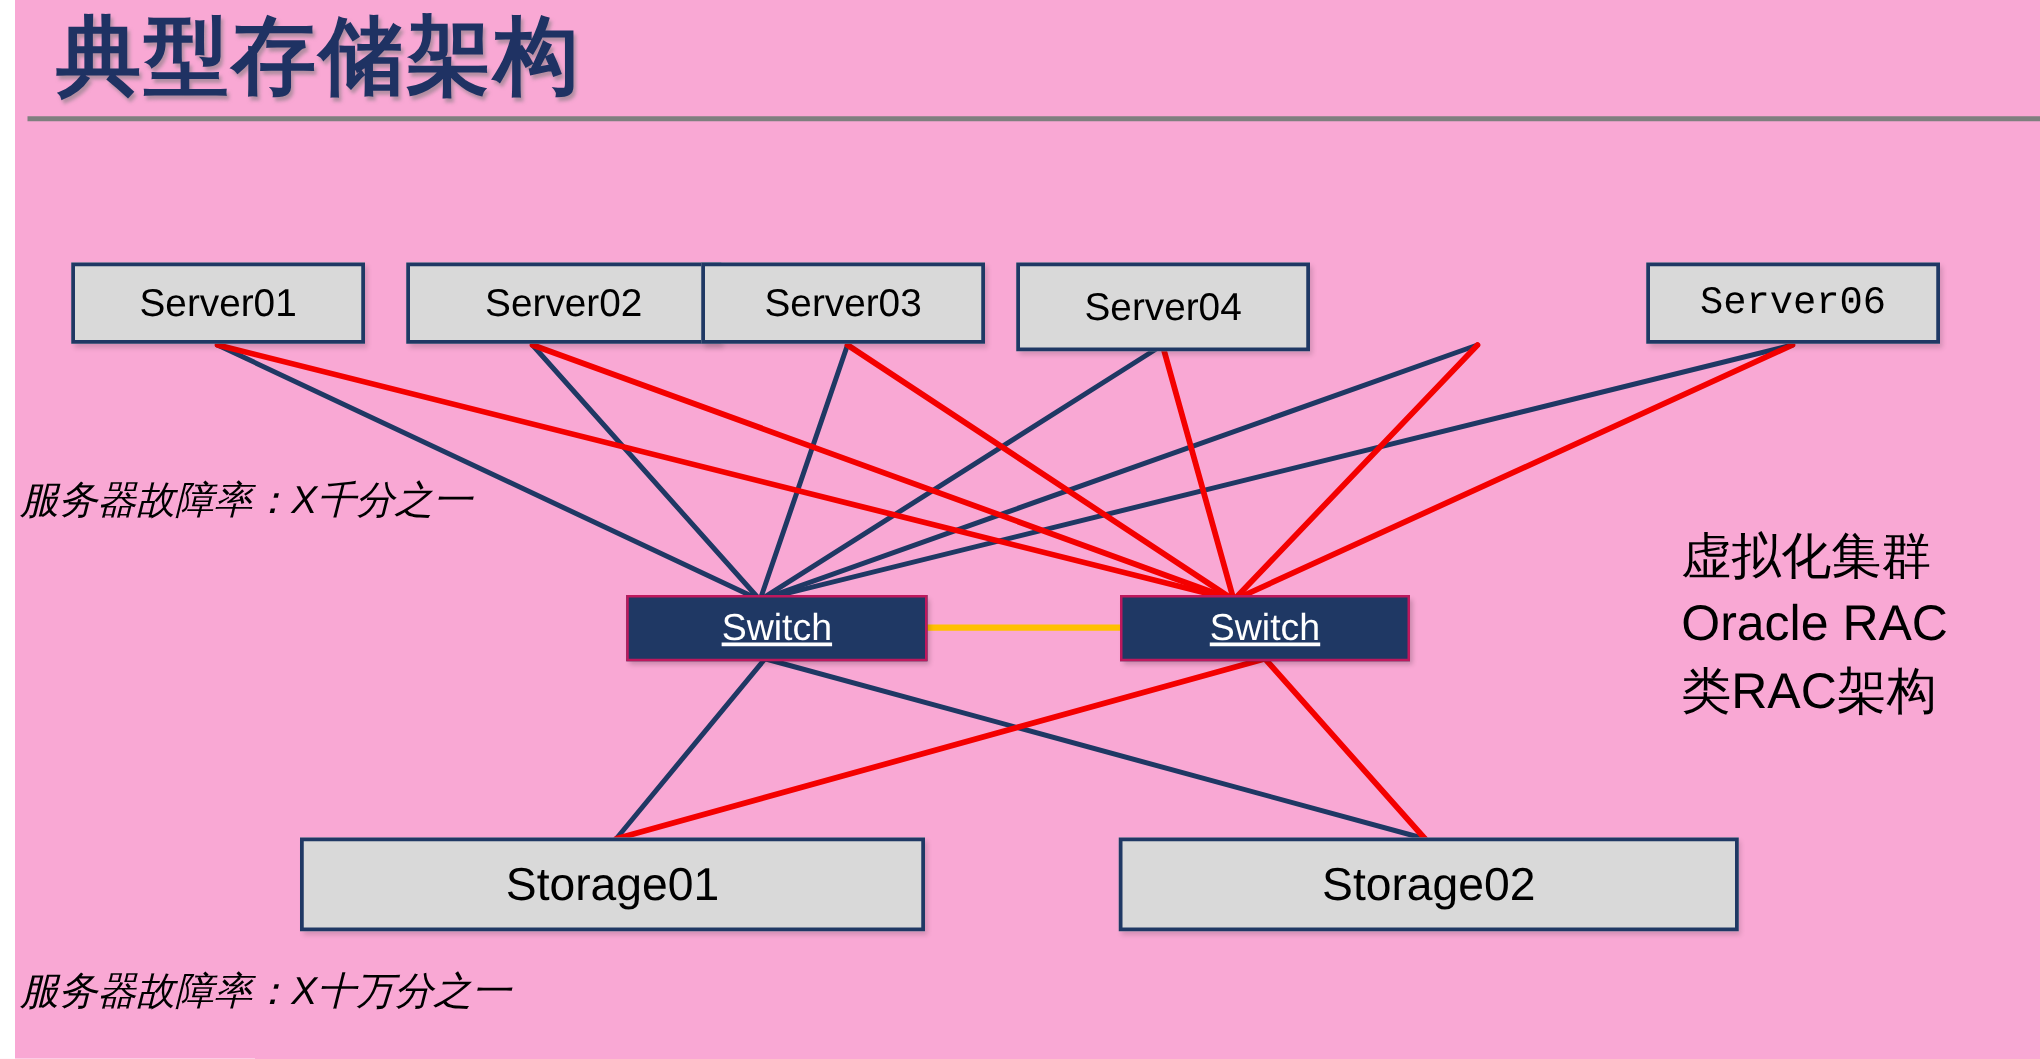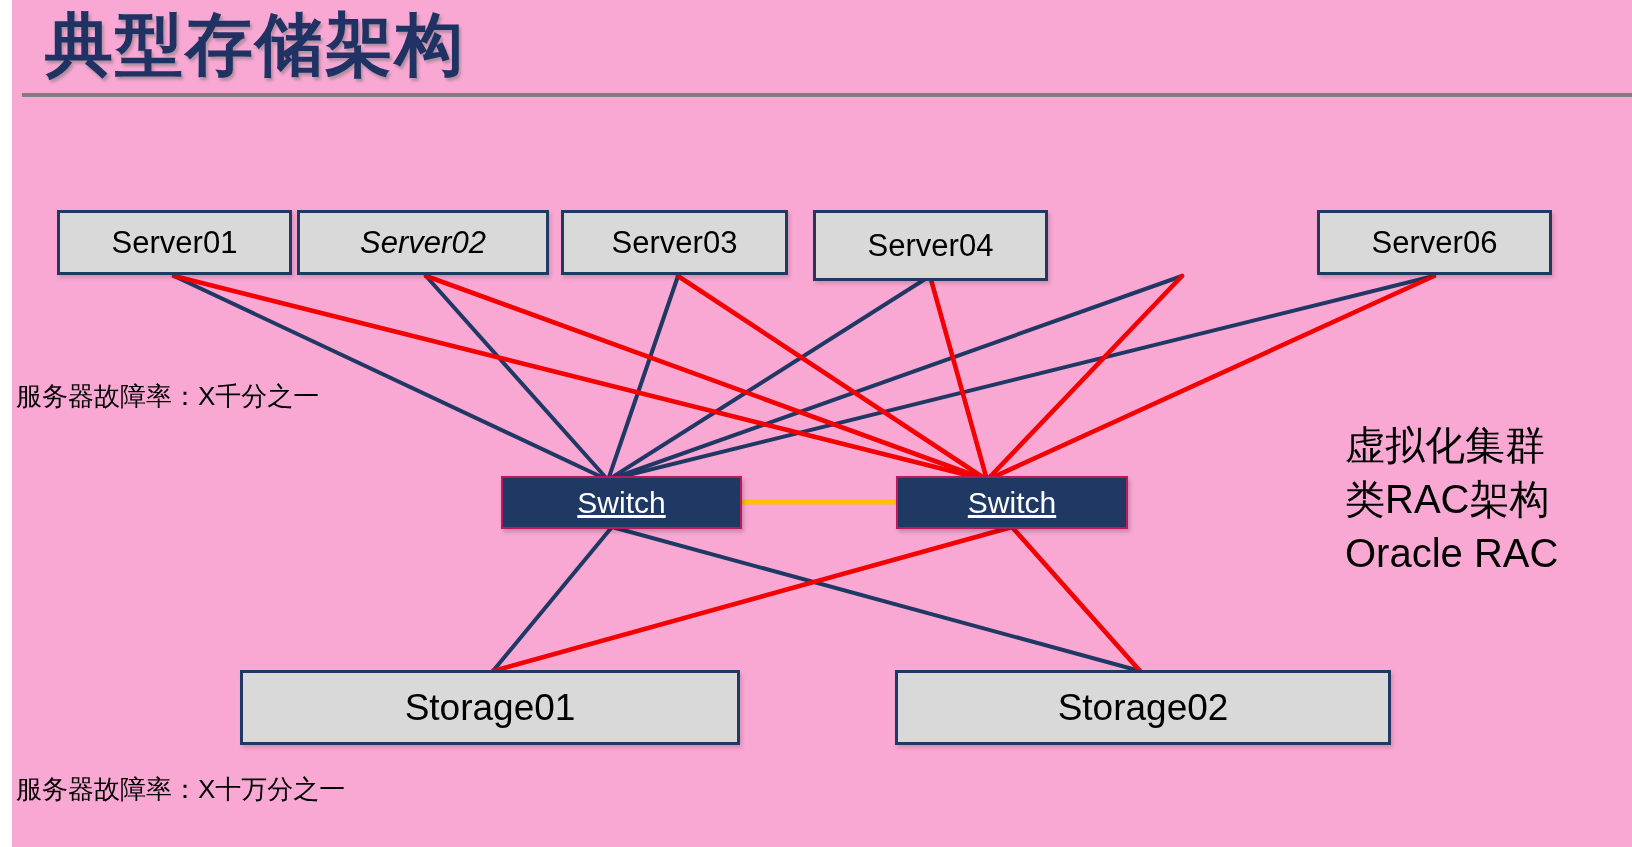--- a/index.html
+++ b/index.html
@@ -66,23 +66,24 @@
     background: #1F3864;
     border: 2px solid #be185d;
     color: #FFFFFF;
     font-size: 30px;
     box-shadow: 2px 3px 4px rgba(0,0,0,0.2);
     text-decoration: underline;
   }
   .annotation {
     position: absolute;
     color: #000000;
-    font-size: 26px;
+    font-size: 31px;
     white-space: nowrap;
     z-index: 3;
+    font-style: italic;
   }
   .right-note {
     position: absolute;
     left: 1333px;
     top: 418px;
     color: #000000;
     font-size: 40px;
     line-height: 54px;
     white-space: nowrap;
     z-index: 3;
@@ -112,30 +113,30 @@
       <line x1="727" y1="502" x2="887" y2="502" stroke="#FFC000" stroke-width="5" stroke-linecap="round"></line>
       <line x1="600" y1="527" x2="481" y2="671" stroke="#1F3864" stroke-width="4" stroke-linecap="round"></line>
       <line x1="600" y1="527" x2="1128" y2="671" stroke="#1F3864" stroke-width="4" stroke-linecap="round"></line>
       <line x1="1000" y1="527" x2="481" y2="671" stroke="#F40000" stroke-width="4.6" stroke-linecap="round"></line>
       <line x1="1000" y1="527" x2="1128" y2="671" stroke="#F40000" stroke-width="4.6" stroke-linecap="round"></line>
     </svg>
 
   <div class="node gray-node server-node" style="left:45px;  top:210px; width:235px; height:65px;">
       <span>Server01</span>
     </div>
-  <div class="node gray-node server-node" style="left:285px; top:210px; width:252px; height:65px;font-style:italic;">
+  <div class="node gray-node server-node" style="left:313px; top:210px; width:252px; height:65px;">
       <span>Server02</span>
     </div>
   <div class="node gray-node server-node" style="left:549px; top:210px; width:227px; height:65px;">
       <span>Server03</span>
     </div>
   <div class="node gray-node server-node" style="left:801px; top:210px; width:235px; height:71px;">
       <span>Server04</span>
     </div>
-  <div class="node gray-node server-node" style="left:1305px;top:210px; width:235px; height:65px;">
+  <div class="node gray-node server-node" style="left:1305px;top:210px; width:235px; height:65px;font-family:Liberation Mono, monospace;">
       <span>Server06</span>
     </div>
 
   <div class="node switch-node" style="left:489px; top:476px; width:241px; height:53px;">
       <span>Switch</span>
     </div>
   <div class="node switch-node" style="left:884px; top:476px; width:232px; height:53px;">
       <span>Switch</span>
     </div>
 
@@ -144,17 +145,17 @@
     </div>
   <div class="node gray-node storage-node" style="left:883px; top:670px; width:496px; height:75px;">
       <span>Storage02</span>
     </div>
 
   <div class="annotation" style="left:4px; top:379px;">服务器故障率：X千分之一</div>
   <div class="annotation" style="left:4px; top:772px;">服务器故障率：X十万分之一</div>
 
   <div class="right-note">
     <div>虚拟化集群</div>
+    <div>Oracle RAC</div>
     <div>类RAC架构</div>
-    <div>Oracle RAC</div>
   </div>
 
 </div>
 
 </body></html>

